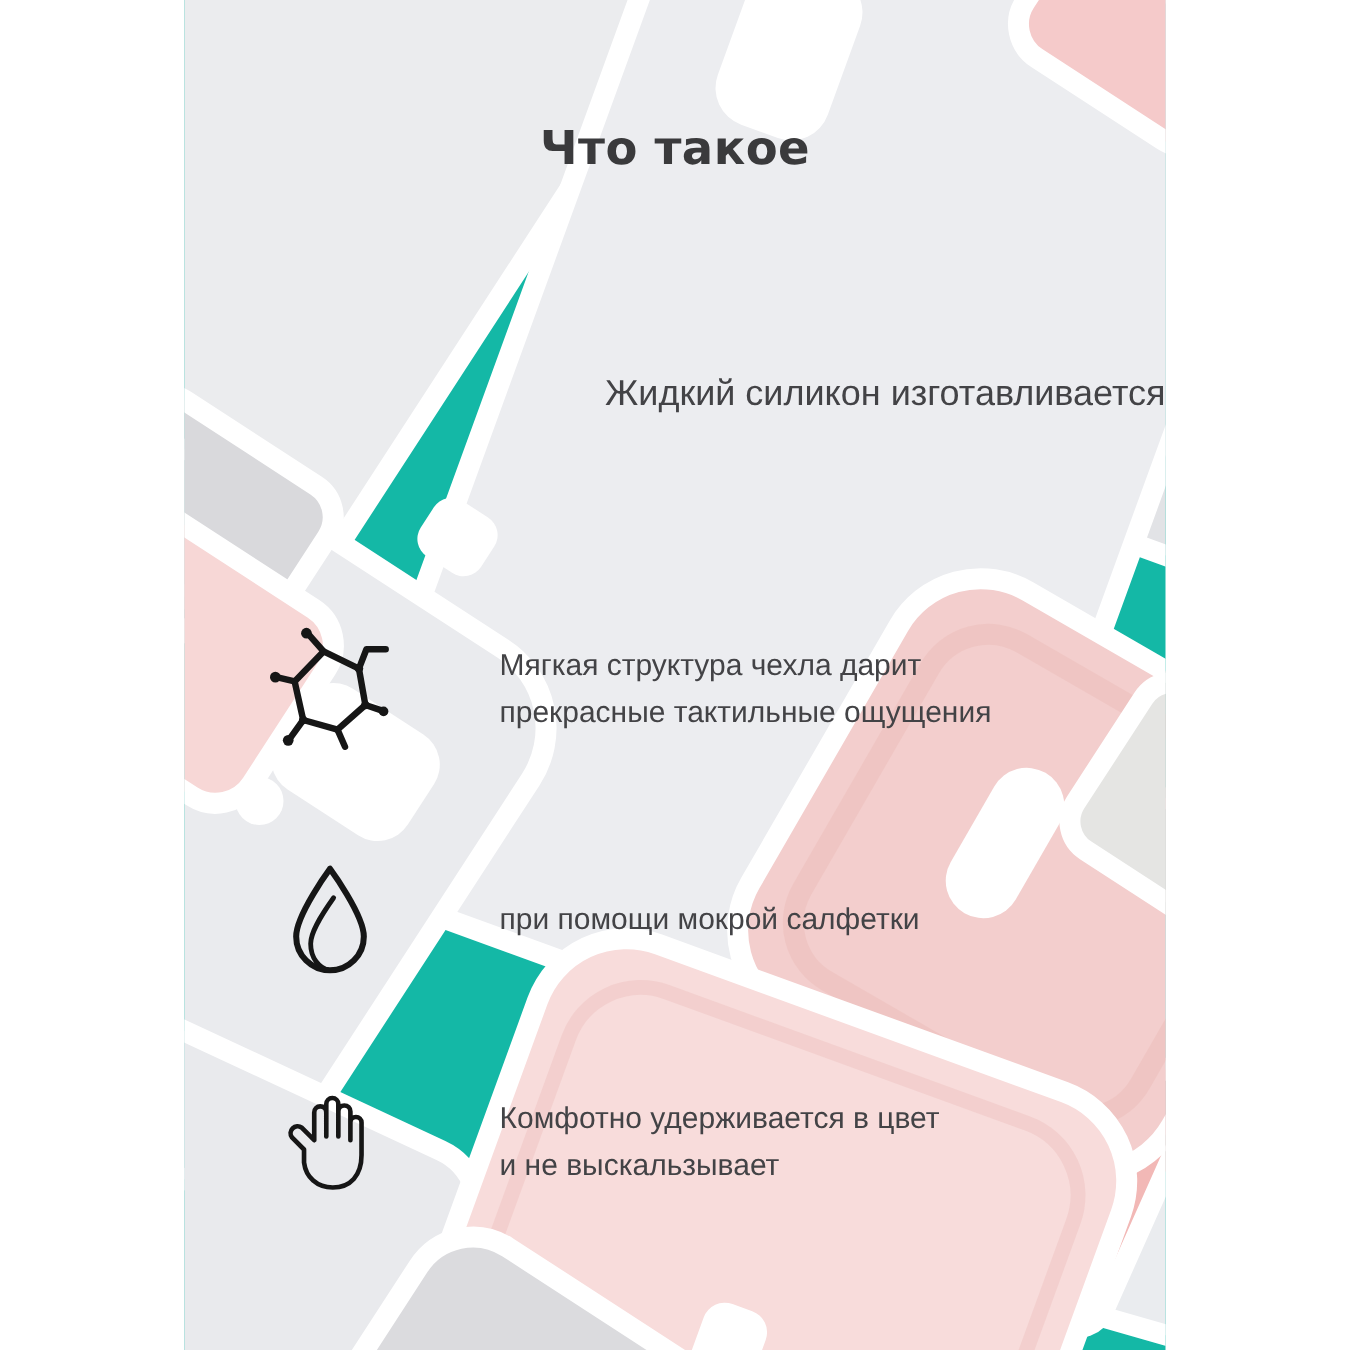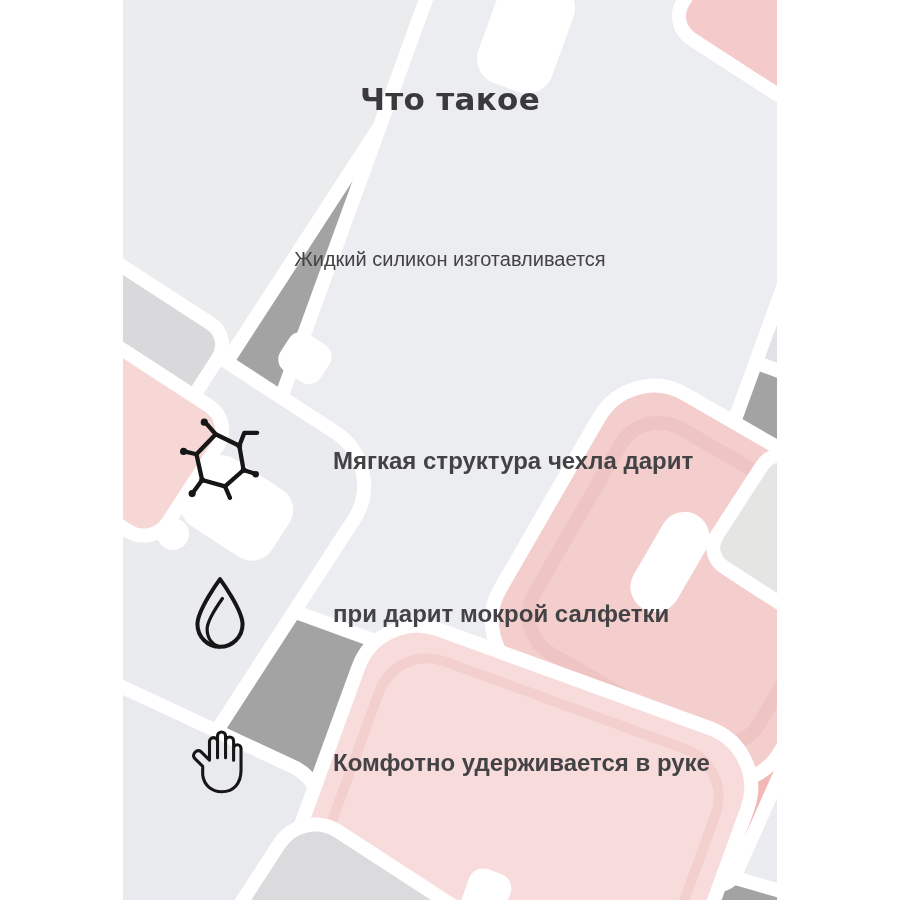--- a/index.html
+++ b/index.html
@@ -2,21 +2,21 @@
 <html><head>
 <meta charset="utf-8">
 <style>
   html,body{margin:0;padding:0;}
   body{
     width:900px;height:900px;background:#ffffff;overflow:hidden;
     font-family:"Liberation Sans",sans-serif;
   }
   .canvas{
     position:relative;width:654px;height:900px;margin:0 auto;
-    background:#a3a3a3;overflow:hidden;
+    background:#14b8a6;overflow:hidden;
   }
   
   .bg{position:absolute;inset:0;z-index:0;}
   .bg .shape{position:absolute;border:14px solid #ffffff;}
   .bg .hole{position:absolute;background:#ffffff;border:none;}
   .case-a{left:-300px;top:-330px;width:560px;height:640px;border-radius:70px;
           background:#ebecee;transform:rotate(33deg);}
   .case-b{left:210px;top:-140px;width:420px;height:800px;border-radius:80px;
           background:#ecedf0;transform:rotate(20deg);border-width:16px;}
   .case-c{left:610px;top:-180px;width:330px;height:560px;border-radius:70px;
@@ -59,34 +59,34 @@
   .case-j{left:100px;top:852px;width:230px;height:180px;border-radius:50px;
           background:#dbdbde;transform:rotate(33deg);border-width:12px;}
   
   .content{position:absolute;inset:0;z-index:5;}
   .title{
     position:absolute;top:58px;left:0;right:0;text-align:center;
     font-family:"DejaVu Sans",sans-serif;font-weight:800;
     font-size:31px;line-height:40px;letter-spacing:.3px;color:#3a3a3c;
   }
   .intro{
-    position:absolute;top:222px;left:0;right:0;text-align:center;
-    font-size:20px;line-height:34px;color:#434346;
+    position:absolute;top:222px;left:0;right:0;text-align:right;
+    font-size:24px;line-height:34px;color:#434346;
   }
   .feature{
     position:absolute;left:42px;width:586px;height:104px;
     display:flex;align-items:center;
   }
   .feature-1{top:408px;}
   .feature-2{top:561px;}
   .feature-3{top:710px;}
   .icon-box{flex:0 0 110px;display:flex;align-items:center;justify-content:center;}
   .icon-box svg{display:block;}
   .feature-text{
-    margin-left:58px;font-size:24px;line-height:31px;color:#434346;font-weight:bold;
+    margin-left:58px;font-size:20px;line-height:31px;color:#434346;
   }
   .line{display:block;}
 </style>
 </head>
 <body>
 
 <div class="canvas">
 
   <div class="bg">
     <div class="shape case-a"></div>
@@ -135,45 +135,47 @@
           <circle cx="5" cy="46" r="5" fill="#161616" stroke="none"></circle>
           <circle cx="106" cy="78" r="4.5" fill="#161616" stroke="none"></circle>
           <circle cx="17" cy="105" r="5" fill="#161616" stroke="none"></circle>
           <circle cx="83" cy="38" r="4" fill="#161616" stroke="none"></circle>
           <circle cx="89" cy="72" r="4" fill="#161616" stroke="none"></circle>
           <circle cx="31" cy="86" r="4" fill="#161616" stroke="none"></circle>
         </svg>
       </div>
       <div class="feature-text">
         <span class="line">Мягкая структура чехла дарит</span>
+        <span class="line">прекрасные тактильные ощущения</span>
       </div>
     </div>
 
     <div class="feature feature-2">
       <div class="icon-box">
         <svg width="58" height="78" viewBox="0 0 72 96" fill="none" stroke="#161616" stroke-width="5" stroke-linecap="round" stroke-linejoin="round">
           <path d="M36,6 C36,6 8,44 8,62 a28,28 0 0 0 56,0 C64,44 36,6 36,6 Z"></path>
           <path d="M39,30 C27,47 20,59 20,68 C20,80 27,88 35,90" stroke-width="4"></path>
         </svg>
       </div>
       <div class="feature-text">
-        <span class="line">при дарит мокрой салфетки</span>
+        <span class="line">при помощи мокрой салфетки</span>
       </div>
     </div>
 
     <div class="feature feature-3">
       <div class="icon-box">
         <svg width="60" height="68" viewBox="0 0 96 110" fill="none" stroke="#161616" stroke-width="5" stroke-linecap="round" stroke-linejoin="round">
           <path d="M20,62 L7,49 a7.5,7.5 0 0 1 10.5,-10.5 L31,52
                    L31,22 a6.5,6.5 0 0 1 13,0 L44,48
                    L44,13 a6.5,6.5 0 0 1 13,0 L57,48
                    L57,21 a6.5,6.5 0 0 1 13,0 L70,52
                    L70,33 a6,6 0 0 1 12,0 L82,68
                    C82,90 70,103 51,103 C34,103 22,92 20,76 Z"></path>
         </svg>
       </div>
       <div class="feature-text">
-        <span class="line">Комфотно удерживается в руке</span>
+        <span class="line">Комфотно удерживается в цвет</span>
+        <span class="line">и не выскальзывает</span>
       </div>
     </div>
 
   </div>
 </div>
 
 </body></html>

